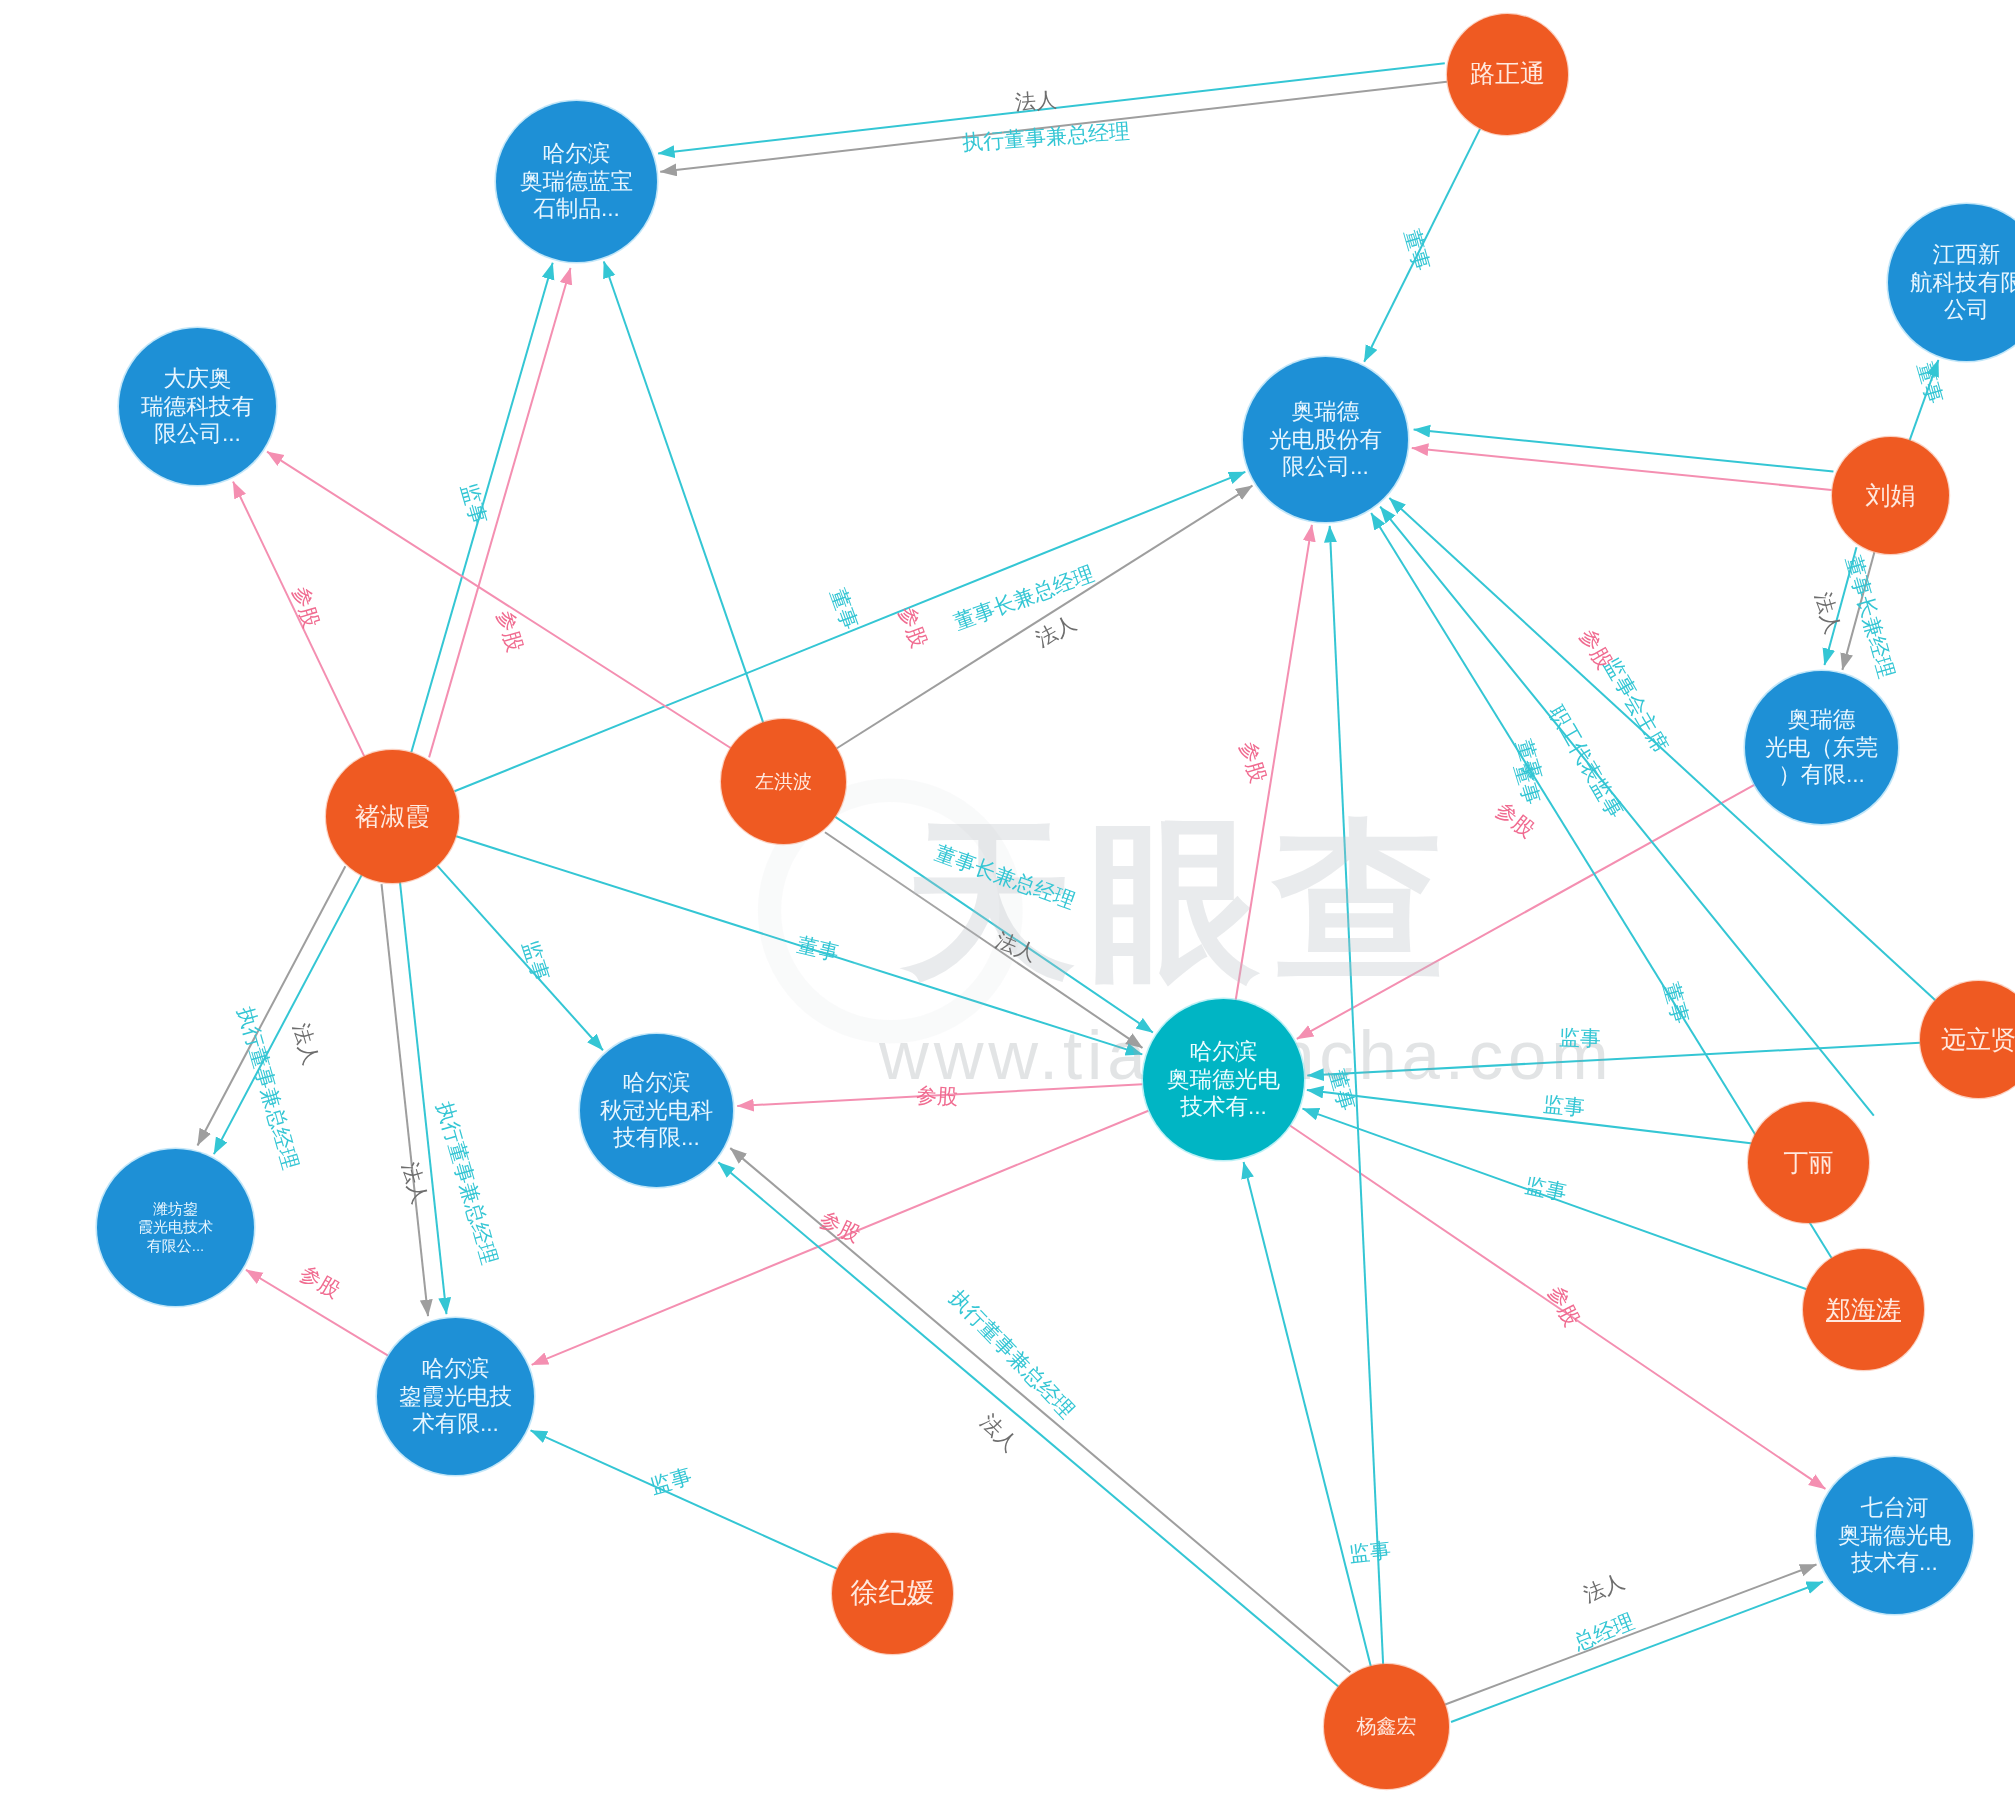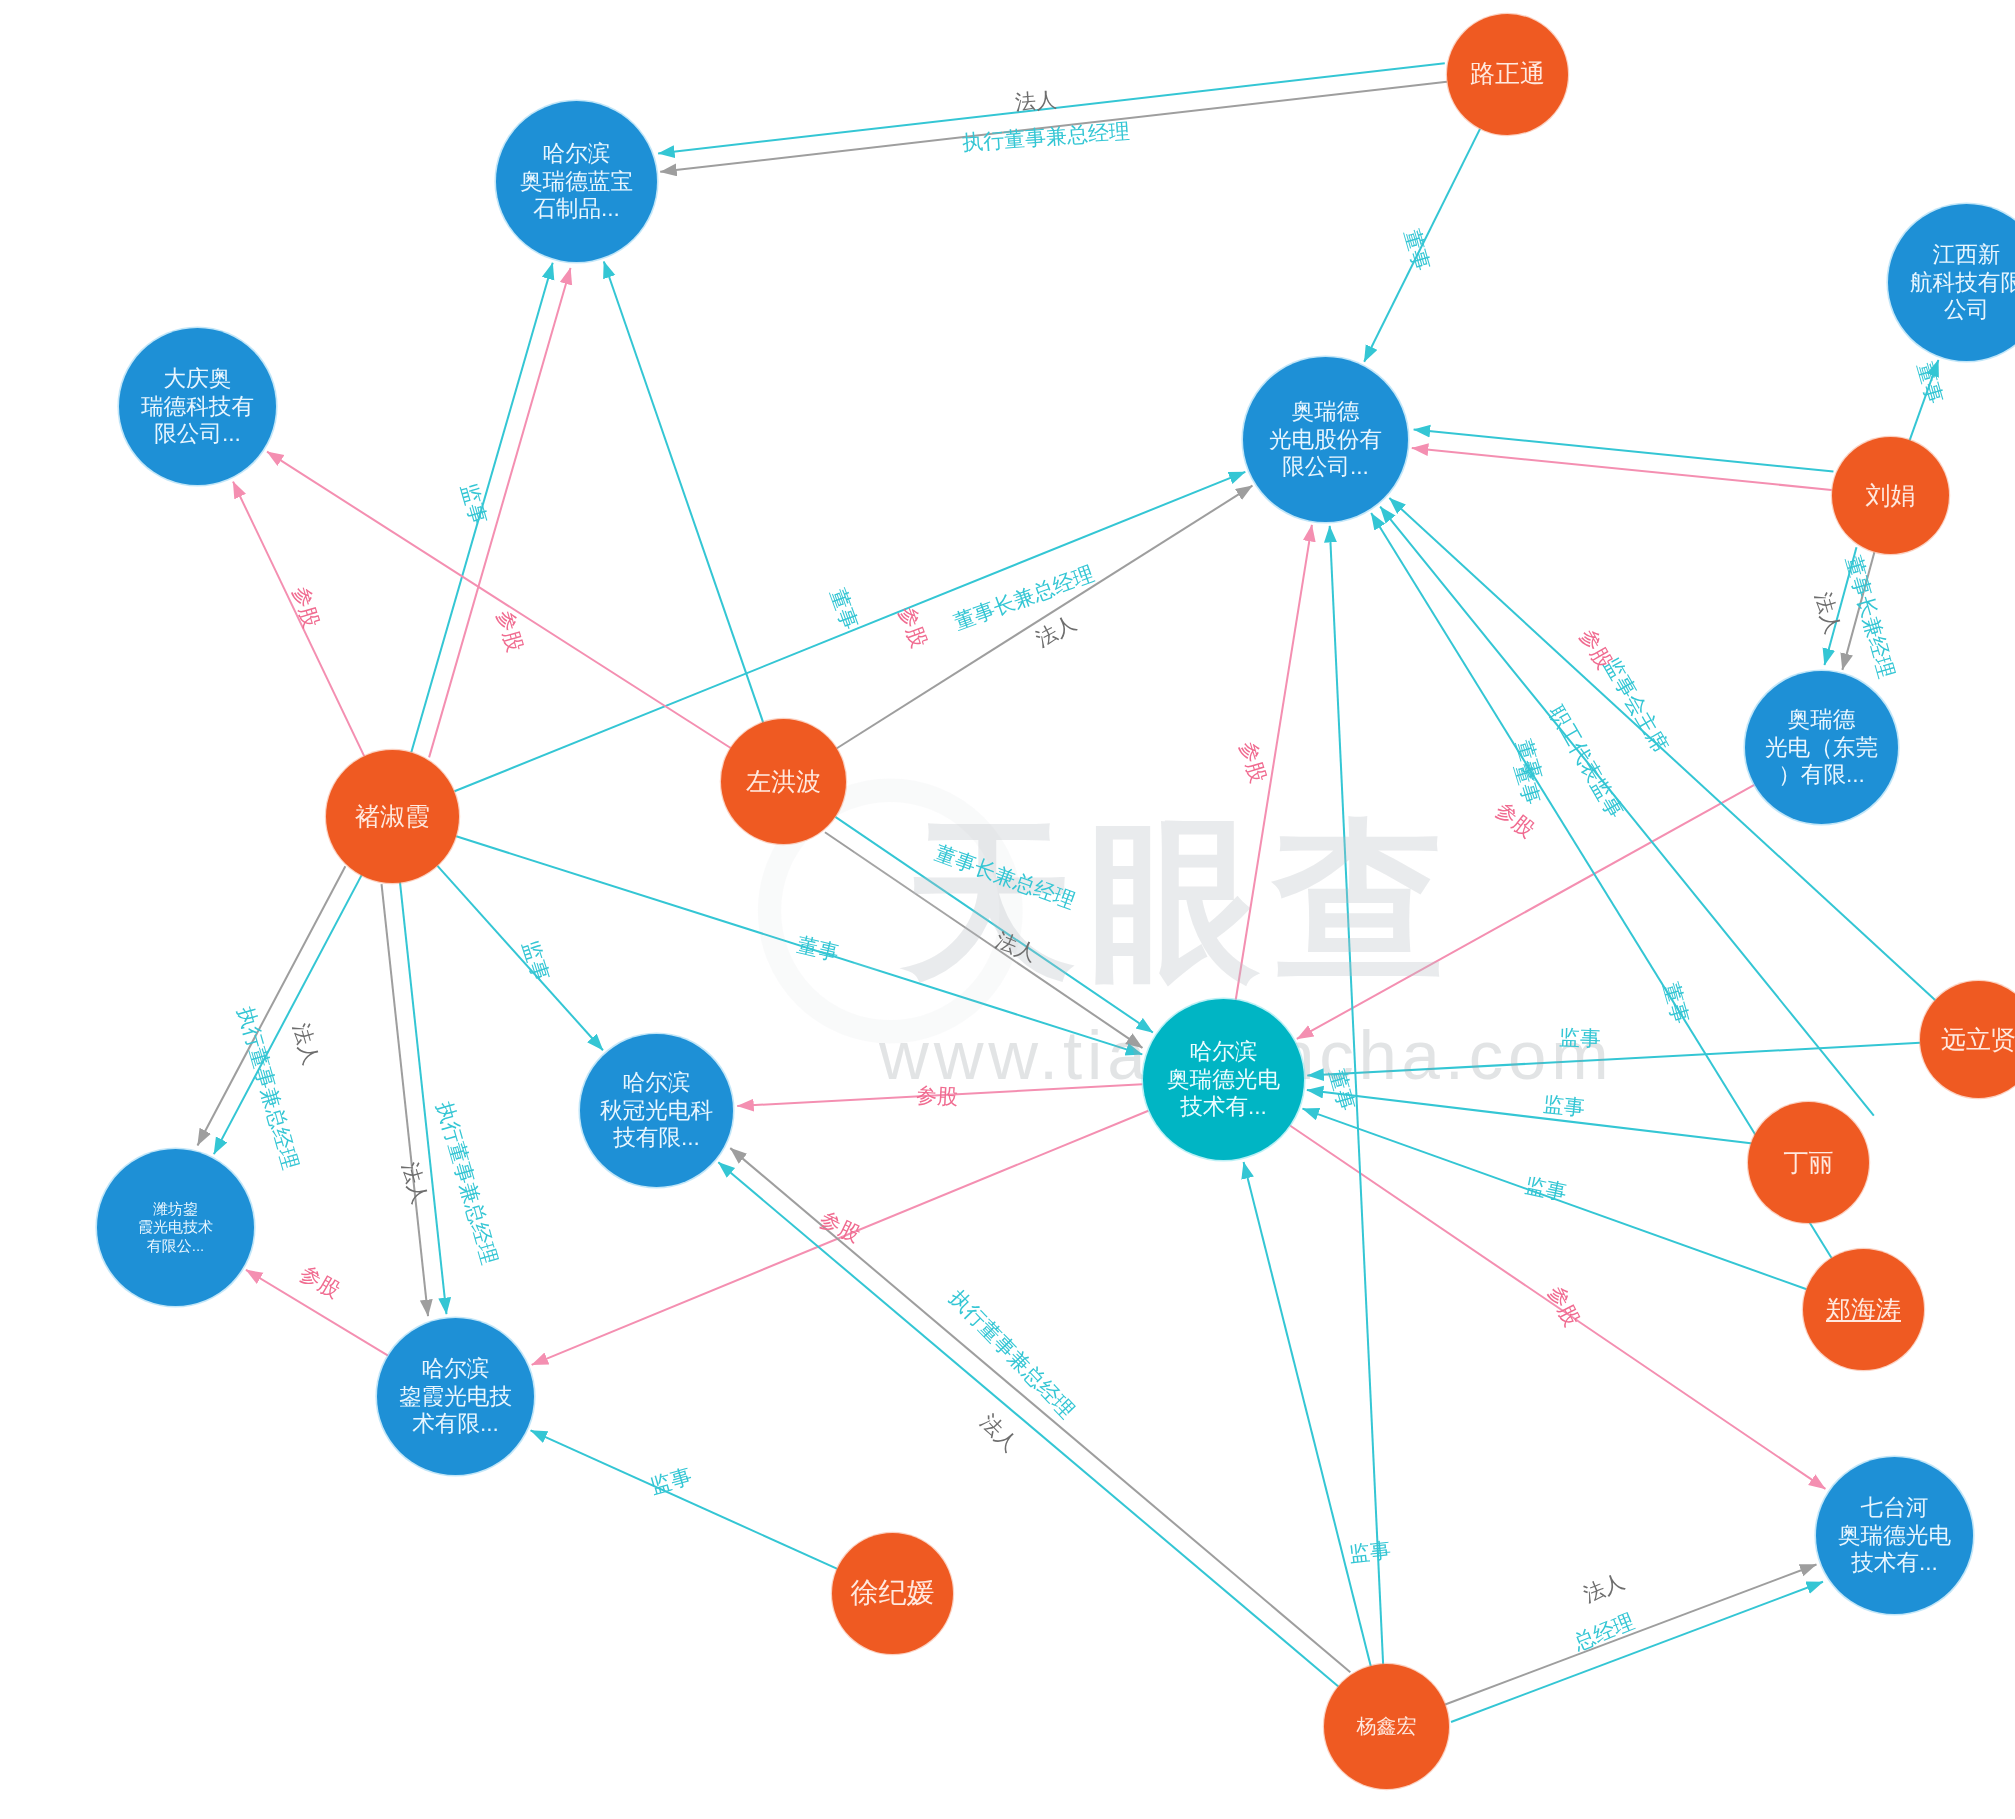--- a/index.html
+++ b/index.html
@@ -240,21 +240,21 @@
       </div>
       <div class="node node-person" style="left: 1832px; top: 437px; width: 117px; height: 117px; font-size: 25px;">
         <span class="node-label">刘娟</span>
       </div>
       <div class="node node-company" style="left: 1745px; top: 671px; width: 153px; height: 153px; font-size: 22.6px;">
         <span class="node-label">奥瑞德<br>光电（东莞<br>）有限...</span>
       </div>
       <div class="node node-person" style="left: 326px; top: 750px; width: 133px; height: 133px; font-size: 25px;">
         <span class="node-label">褚淑霞</span>
       </div>
-      <div class="node node-person" style="left: 721px; top: 719px; width: 125px; height: 125px; font-size: 25px; align-items: center;">
+      <div class="node node-person" style="left: 721px; top: 719px; width: 125px; height: 125px; font-size: 19px; align-items: center;">
         <span class="node-label">左洪波</span>
       </div>
       <div class="node node-center" style="left: 1143px; top: 999px; width: 161px; height: 161px; font-size: 22.6px;">
         <span class="node-label">哈尔滨<br>奥瑞德光电<br>技术有...</span>
       </div>
       <div class="node node-person" style="left: 1920px; top: 981px; width: 117px; height: 117px; font-size: 25px;">
         <span class="node-label">远立贤</span>
       </div>
       <div class="node node-person" style="left: 1748px; top: 1102px; width: 121px; height: 121px; font-size: 25px;">
         <span class="node-label">丁丽</span>

